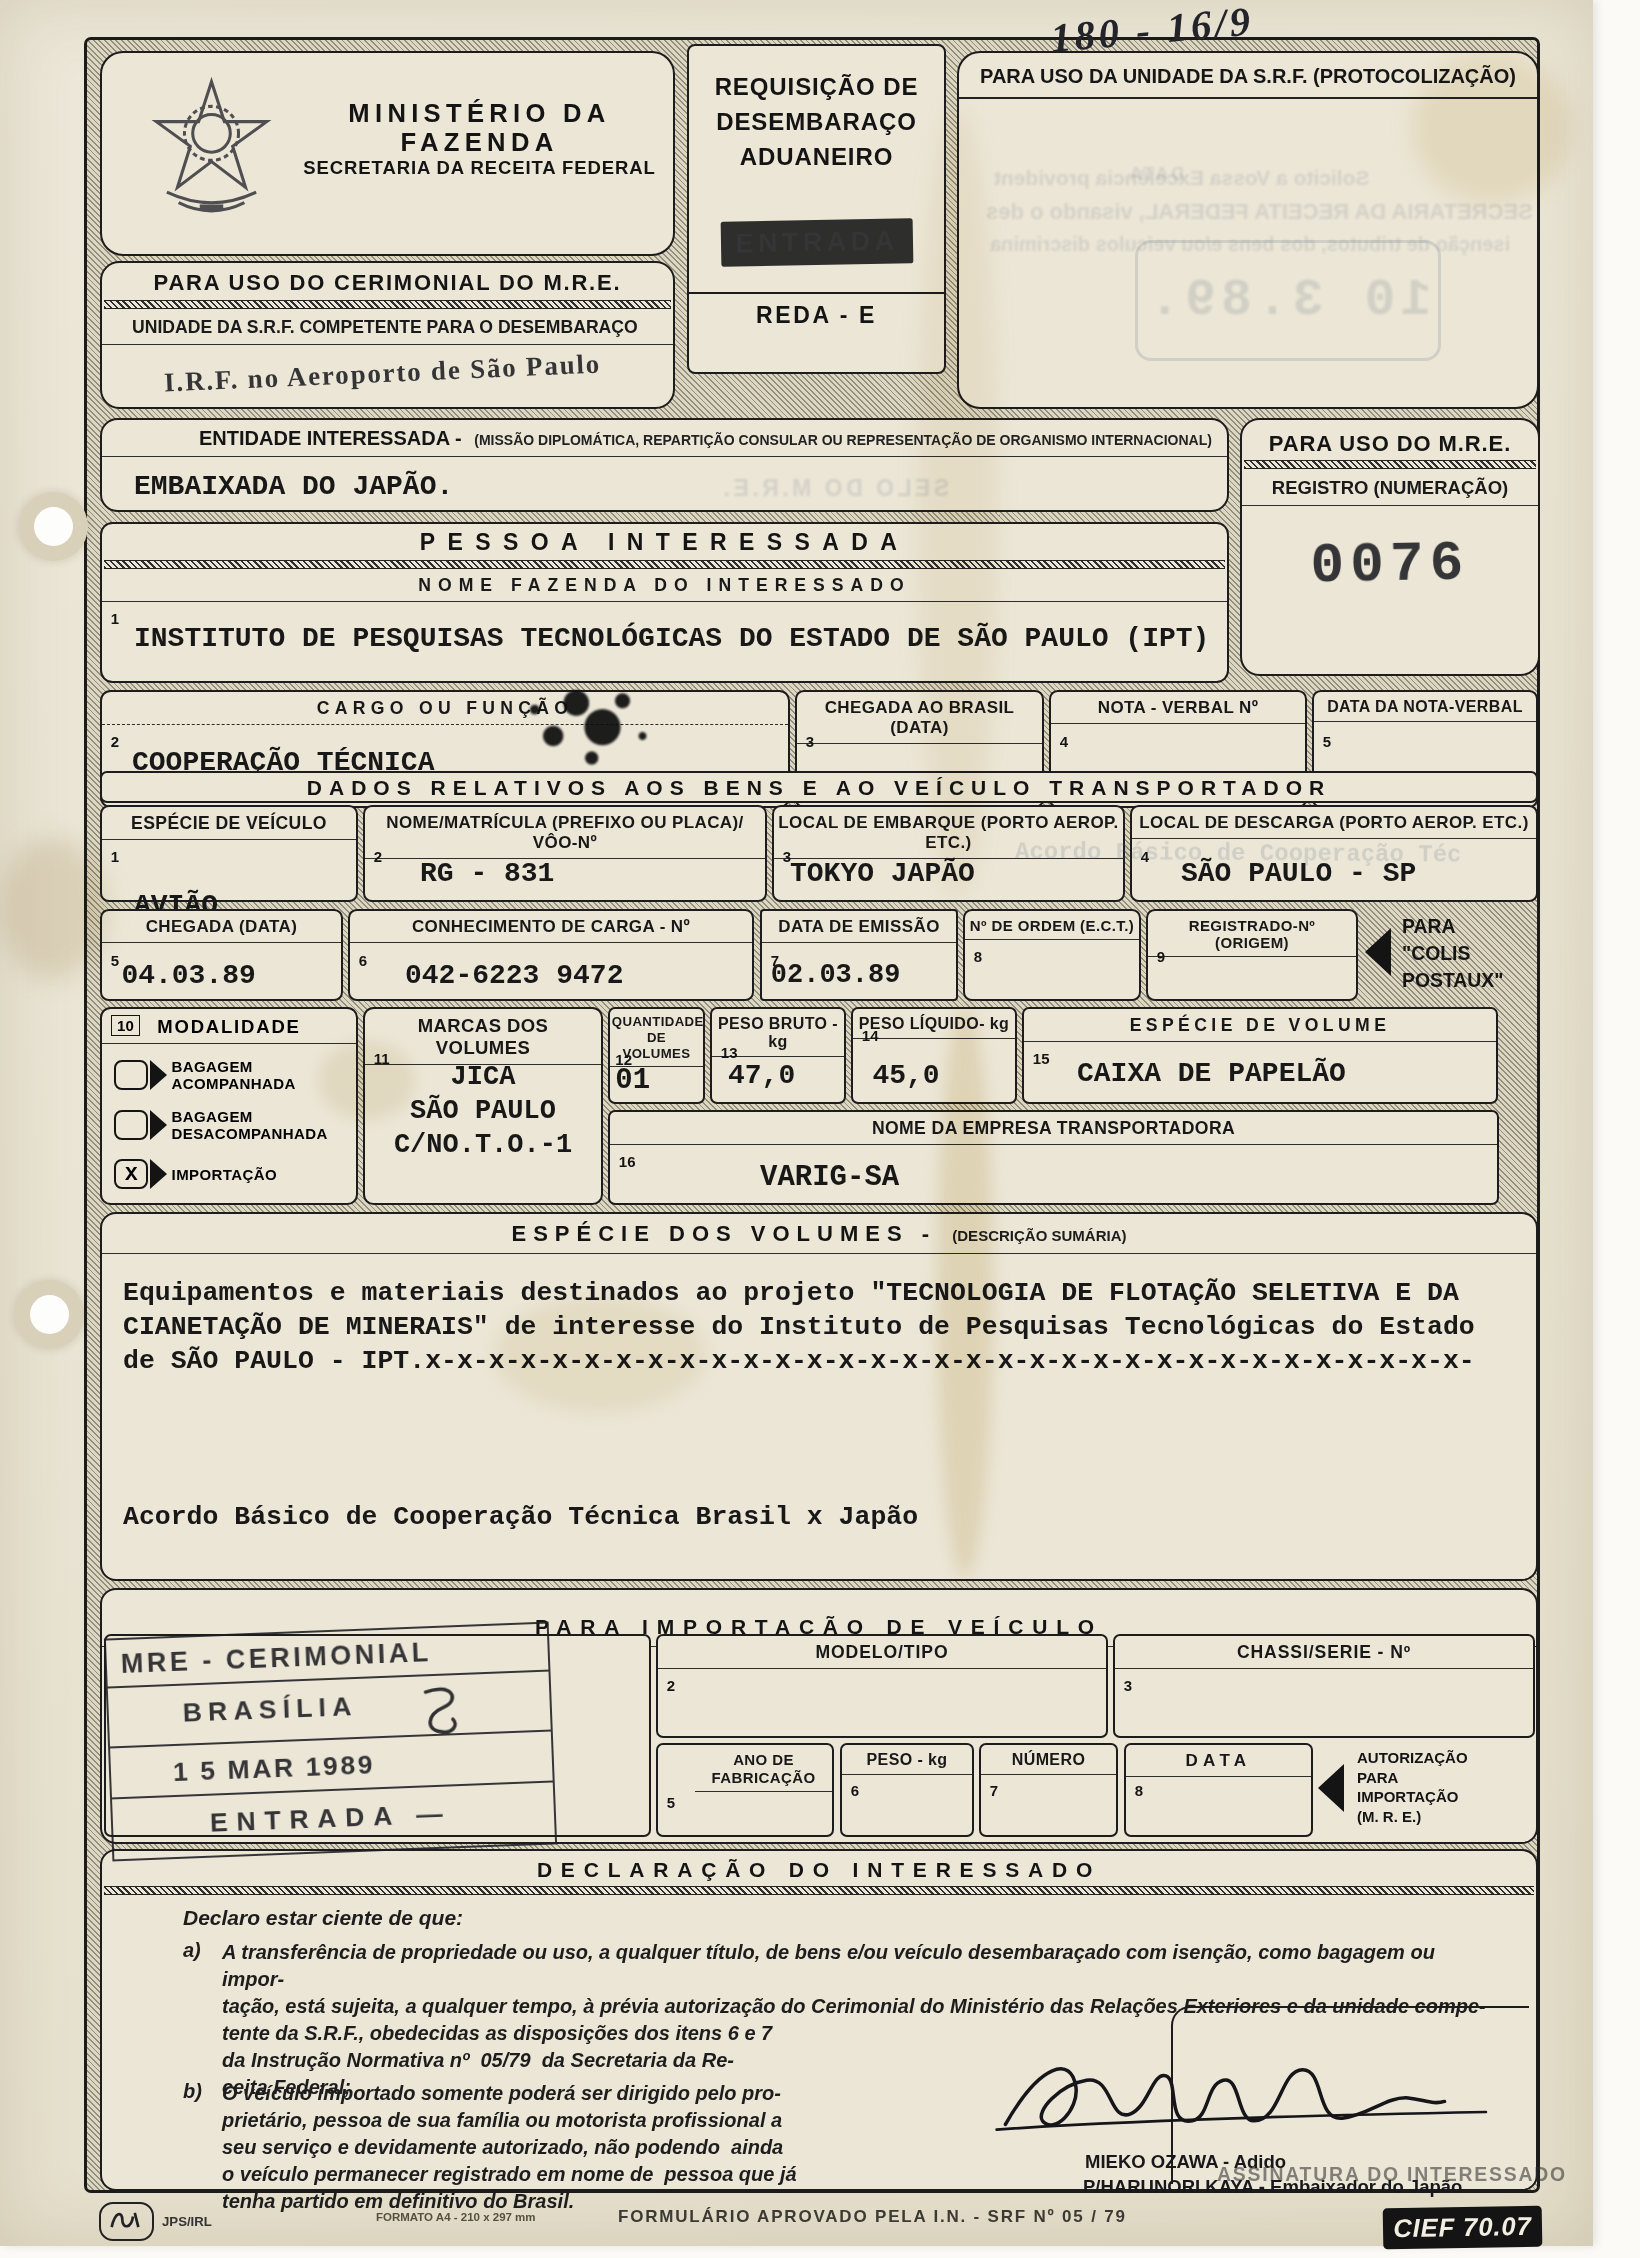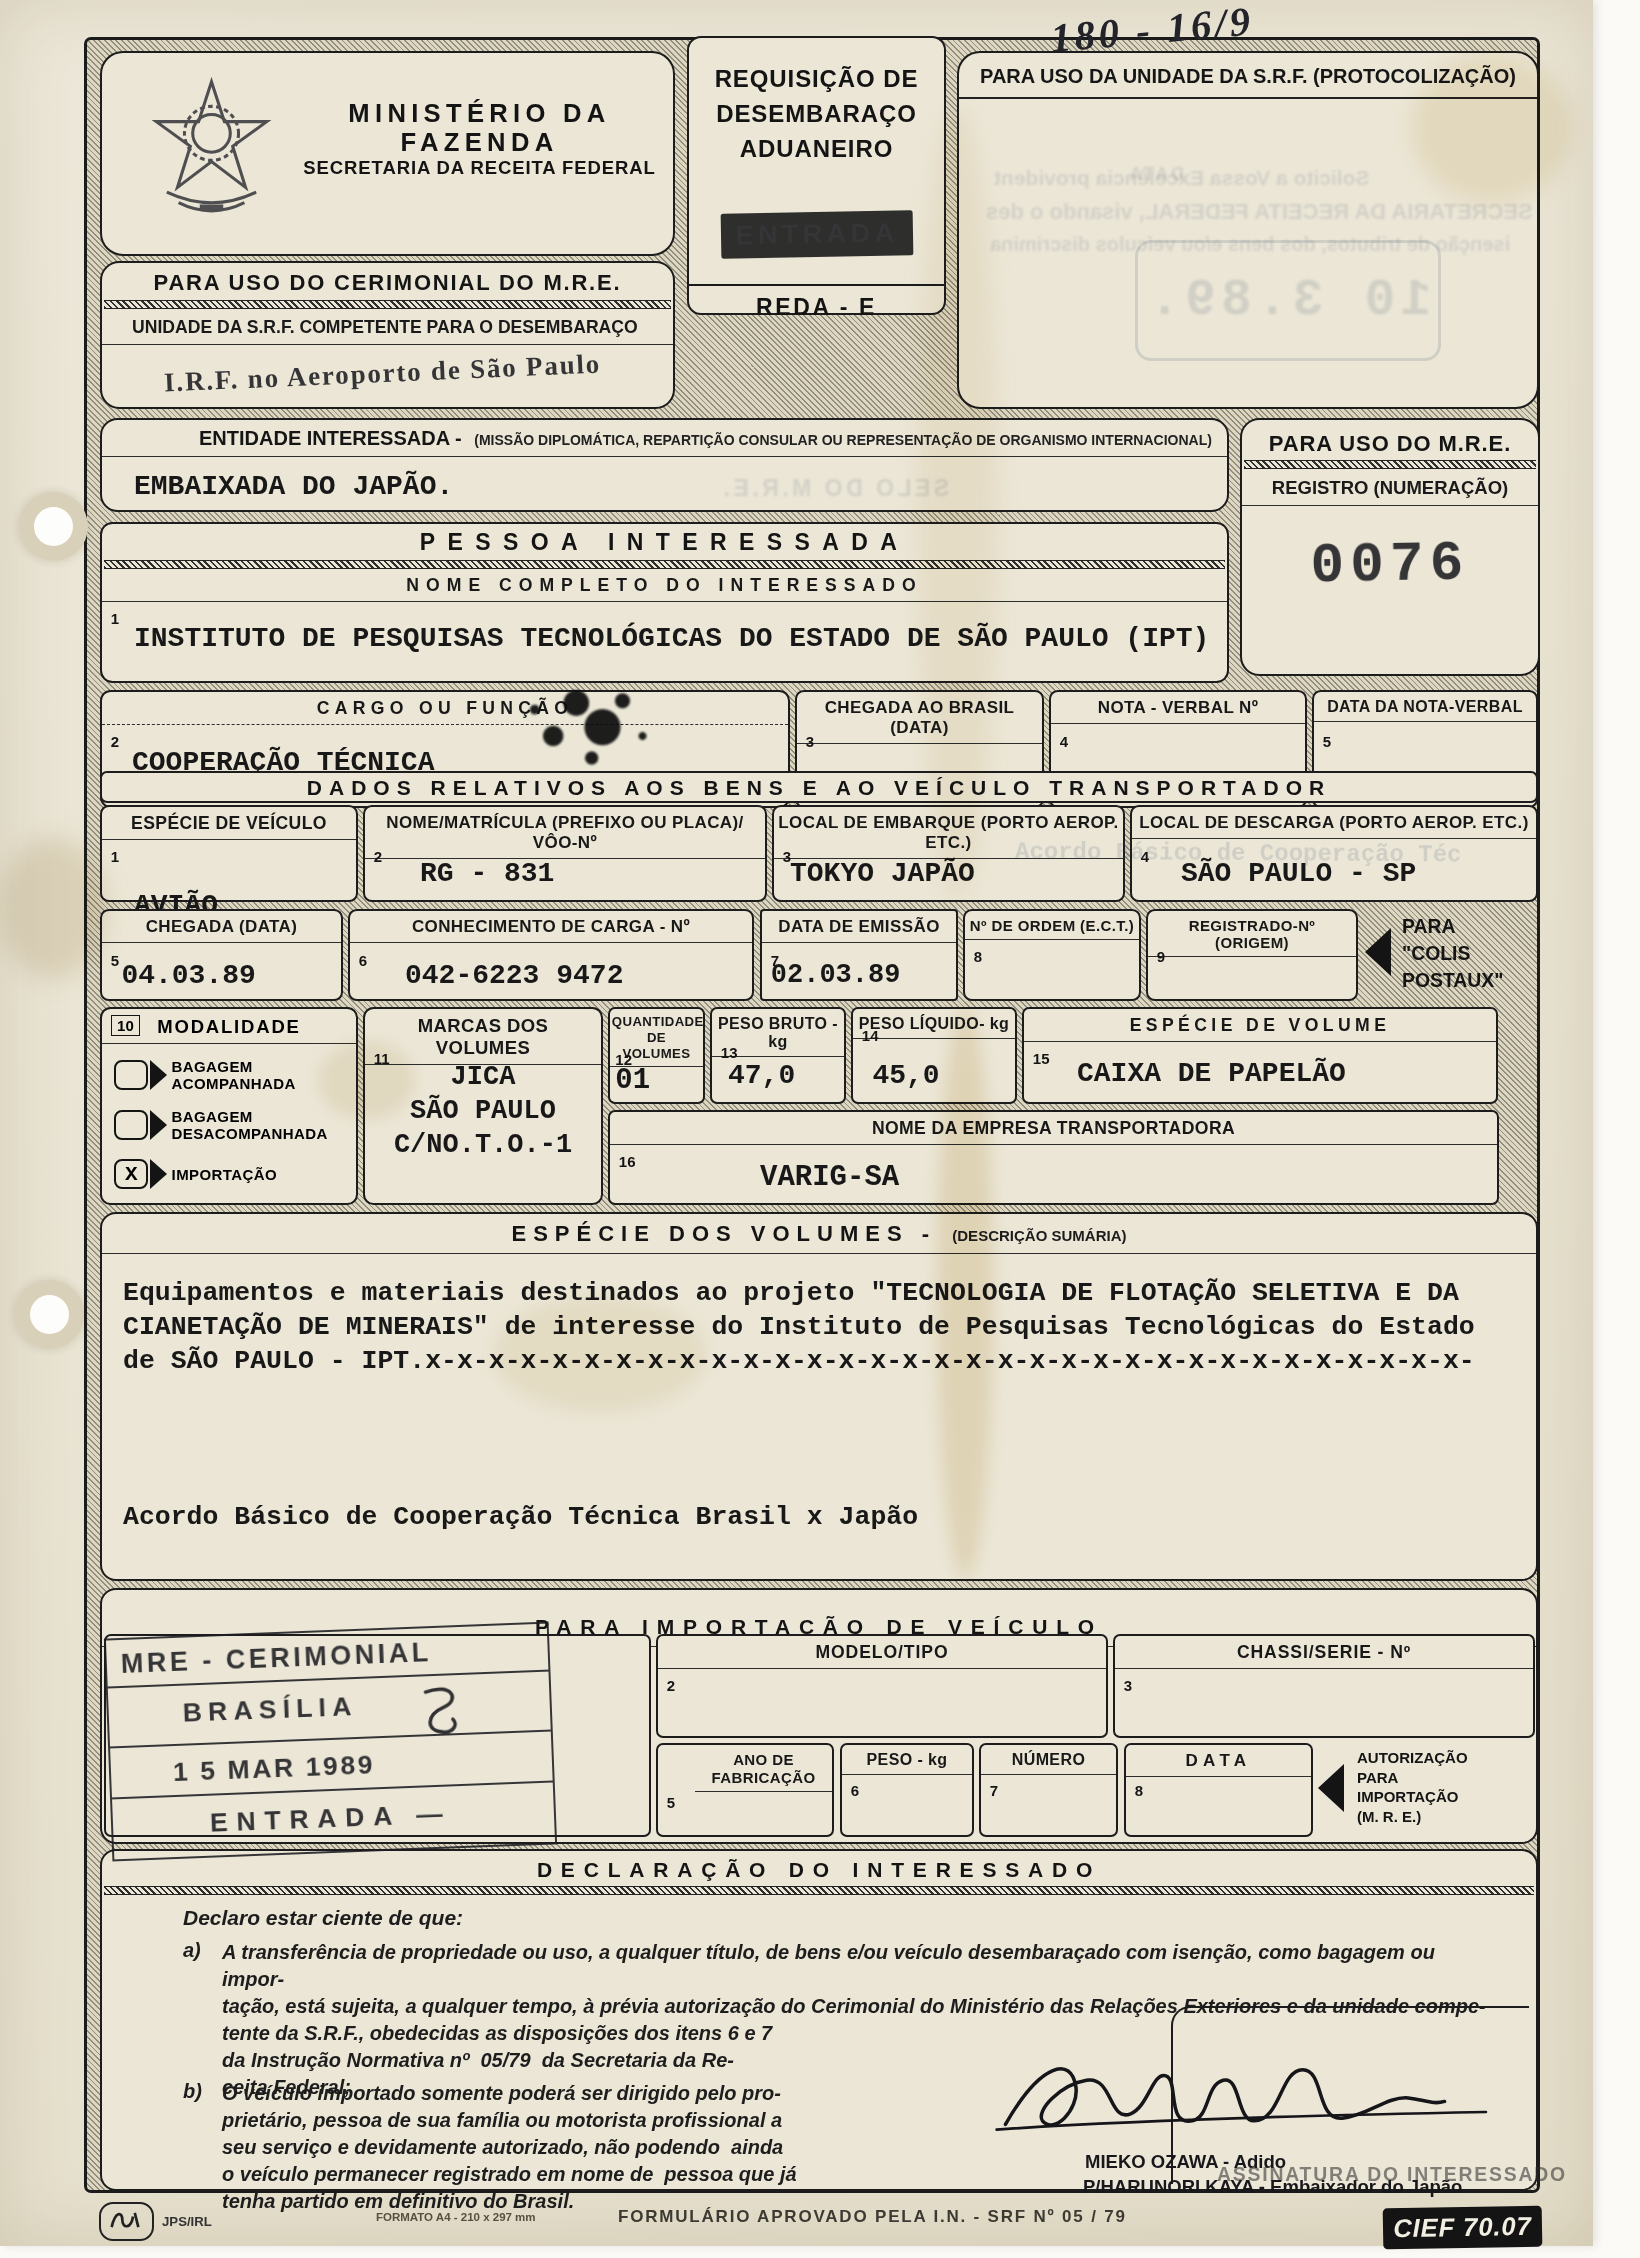--- a/index.html
+++ b/index.html
@@ -71,21 +71,21 @@
           <path d="M22 100 Q60 118 98 100"></path>
           <path d="M32 109 Q60 123 88 109"></path>
           <path d="M50 113 h20" stroke-width="5"></path>
         </g>
       </svg>
     </span>
     <div style="position:absolute;left:192px;top:46px;width:371px;text-align:center;font-weight:bold;font-size:25.6px;letter-spacing:5.3px;color:#141414;">MINISTÉRIO DA FAZENDA</div>
     <div style="position:absolute;left:192px;top:104px;width:371px;text-align:center;font-weight:bold;font-size:18.5px;letter-spacing:0.9px;color:#141414;">SECRETARIA DA RECEITA FEDERAL</div>
   </div>
 
-  <div class="b" style="left:687px;top:36px;width:259px;height:279px;border-radius:14px;">
+  <div class="b" style="left:687px;top:44px;width:259px;height:330px;border-radius:8px;">
     <div class="pre" style="padding-top:23px;text-align:center;font-weight:bold;font-size:24px;line-height:35px;letter-spacing:0.9px;color:#141414;">REQUISIÇÃO DE
 DESEMBARAÇO
 ADUANEIRO</div>
     <div class="entrada stamp" style="position:relative;z-index:10;transform:rotate(-1deg);">ENTRADA</div>
     <div style="border-top:2.6px solid #1b1b1b;margin-top:26.5px;"></div>
     <div style="padding-top:8px;text-align:center;font-weight:bold;font-size:23px;letter-spacing:2.6px;color:#141414;">REDA - E</div>
   </div>
 
   <div class="b" style="left:957px;top:51px;width:582px;height:358px;border-radius:23px;">
     <div style="padding:12.4px 8.8px 8.8px;text-align:center;font-weight:bold;font-size:20px;color:#161616;border-bottom:2.6px solid #222;">PARA USO DA UNIDADE DA S.R.F.   (PROTOCOLIZAÇÃO)</div>
@@ -117,21 +117,21 @@
   <div class="b" style="left:1240px;top:418px;width:300px;height:258px;border-radius:19.4px;">
     <div style="padding-top:10.6px;text-align:center;font-weight:bold;font-size:22px;letter-spacing:0.9px;color:#151515;">PARA USO DO M.R.E.</div>
     <div class="hrule"></div>
     <div style="padding:8px 0 6.2px;text-align:center;font-weight:bold;font-size:18.5px;color:#1a1a1a;border-bottom:1.8px solid #2d2d2d;">REGISTRO  (NUMERAÇÃO)</div>
     <div class="stamp mono" style="left:0;right:0;top:113px;text-align:center;font-size:56px;font-weight:bold;letter-spacing:6.2px;filter:blur(0.4px);transform:rotate(-1deg);">0076</div>
   </div>
 
   <div class="b" style="left:100px;top:522px;width:1129px;height:161px;border-radius:12.4px;">
     <div style="padding-top:5.3px;text-align:center;font-weight:bold;font-size:23px;letter-spacing:12.4px;color:#141414;">PESSOA INTERESSADA</div>
     <div class="hrule"></div>
-    <div style="padding:6.2px 0 5.3px;text-align:center;font-weight:bold;font-size:17.6px;letter-spacing:7px;color:#1a1a1a;border-bottom:1.8px solid #2d2d2d;">NOME COMPLETO DO INTERESSADO</div>
+    <div style="padding:6.2px 0 5.3px;text-align:center;font-weight:bold;font-size:17.6px;letter-spacing:7px;color:#1a1a1a;border-bottom:1.8px solid #2d2d2d;">NOME FAZENDA DO INTERESSADO</div>
     <span class="fnum" style="top:86px;">1</span>
     <div class="val" style="left:32px;top:99px;font-size:28px;">INSTITUTO DE PESQUISAS TECNOLÓGICAS DO ESTADO DE SÃO PAULO (IPT)</div>
   </div>
 
   <div class="b" style="left:100px;top:690px;width:690px;height:118px;border-radius:10.6px;">
     <span class="cell-lbl" style="font-size:17.6px;letter-spacing:5.3px;border-bottom-style:dashed;">CARGO OU FUNÇÃO</span>
     <span class="fnum">2</span>
     <div class="val" style="left:30px;top:55px;font-size:28px;">COOPERAÇÃO TÉCNICA</div>
   </div>
   <div class="blob"></div>

